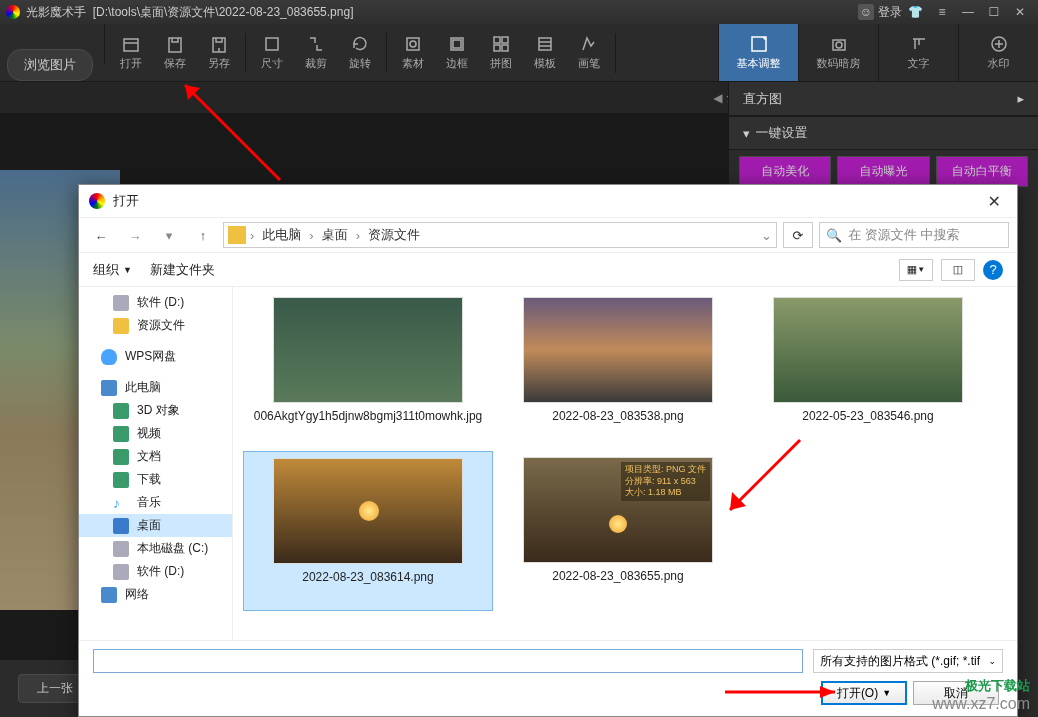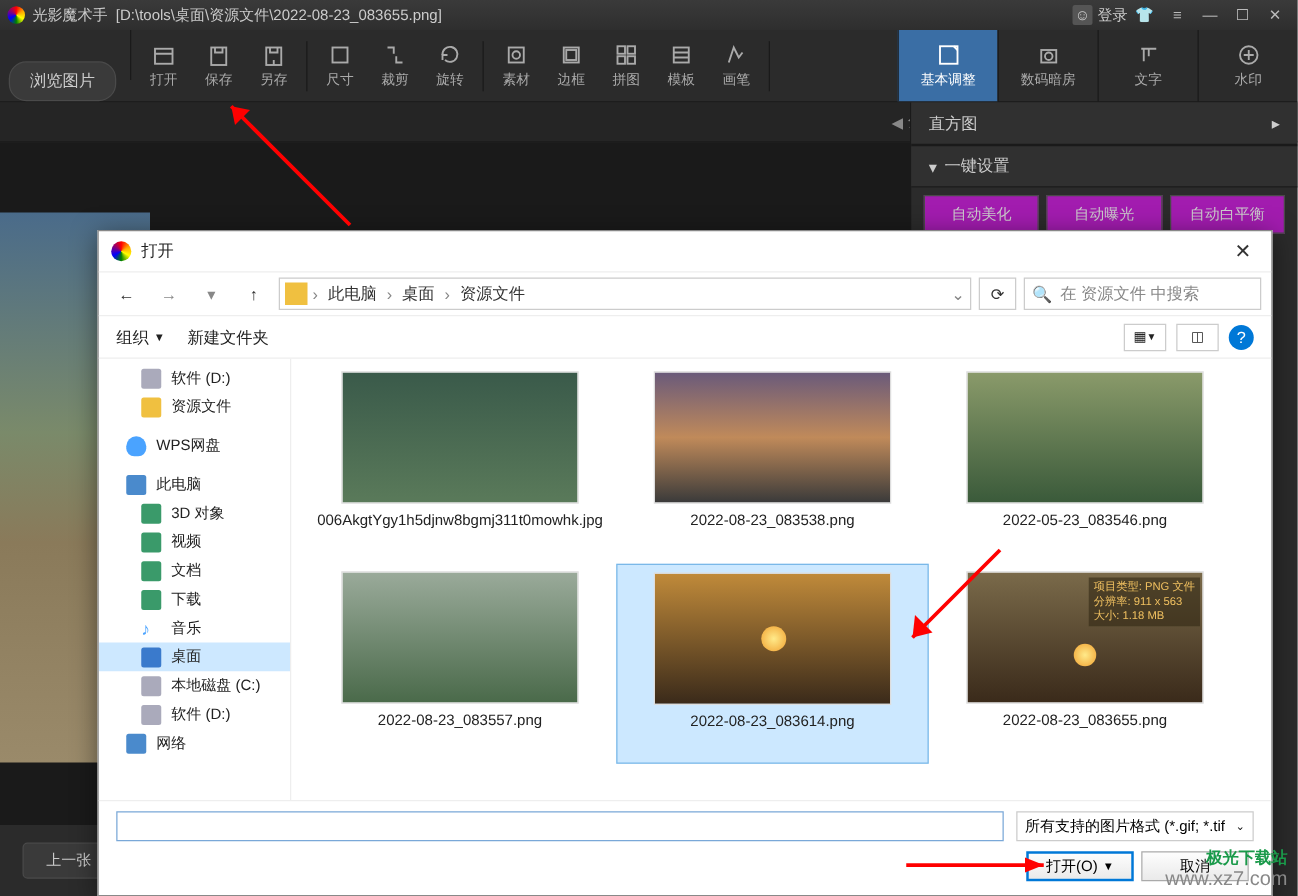--- a/index.html
+++ b/index.html
@@ -380,24 +380,20 @@
           <div class="file-name">006AkgtYgy1h5djnw8bgmj311t0mowhk.jpg</div>
         </div>
         <div class="file-item">
           <div class="thumb t1"></div>
           <div class="file-name">2022-08-23_083538.png</div>
         </div>
         <div class="file-item">
           <div class="thumb t2"></div>
           <div class="file-name">2022-05-23_083546.png</div>
         </div>
-        <div class="file-item">
-          <div class="thumb t3"></div>
-          <div class="file-name">2022-08-23_083557.png</div>
-        </div>
         <div class="file-item selected">
           <div class="thumb t4"></div>
           <div class="file-name">2022-08-23_083614.png</div>
         </div>
         <div class="file-item">
           <div class="thumb t5">
             <div class="overlay-label">项目类型: PNG 文件<br>分辨率: 911 x 563<br>大小: 1.18 MB</div>
           </div>
           <div class="file-name">2022-08-23_083655.png</div>
         </div>

